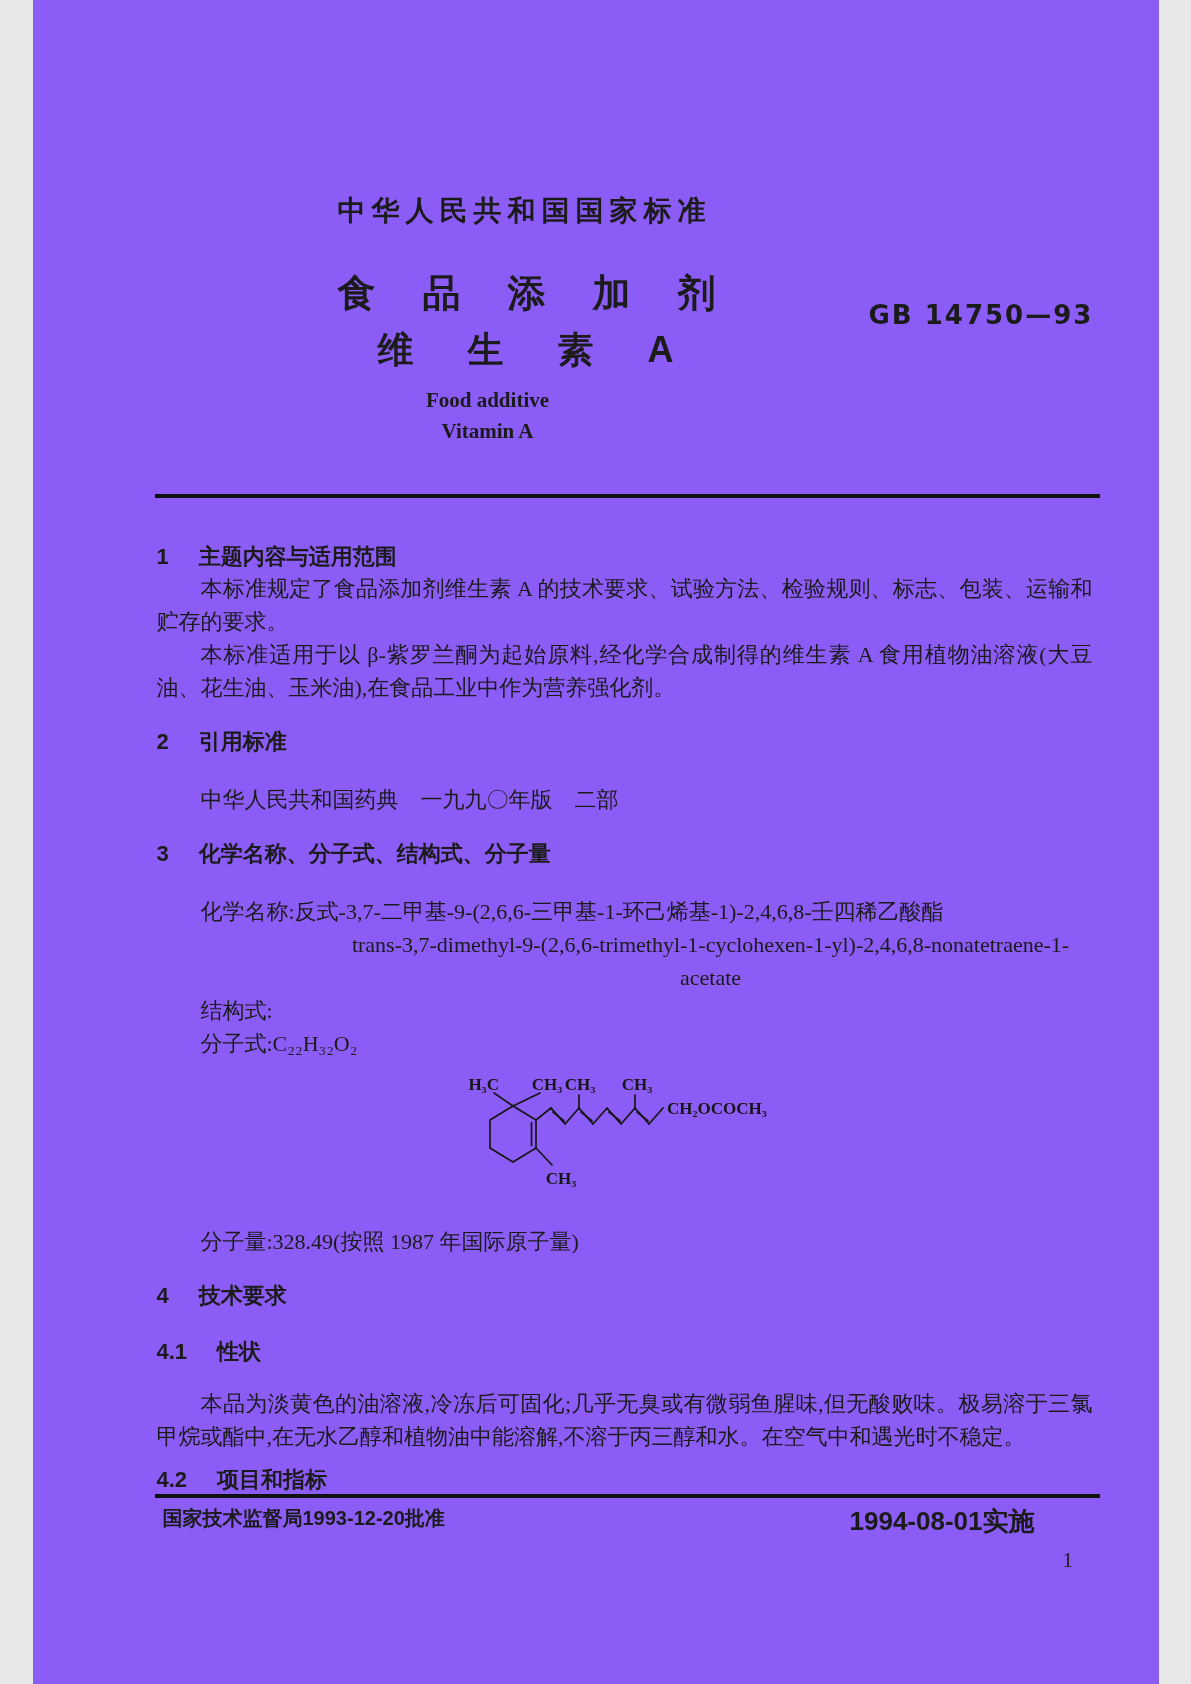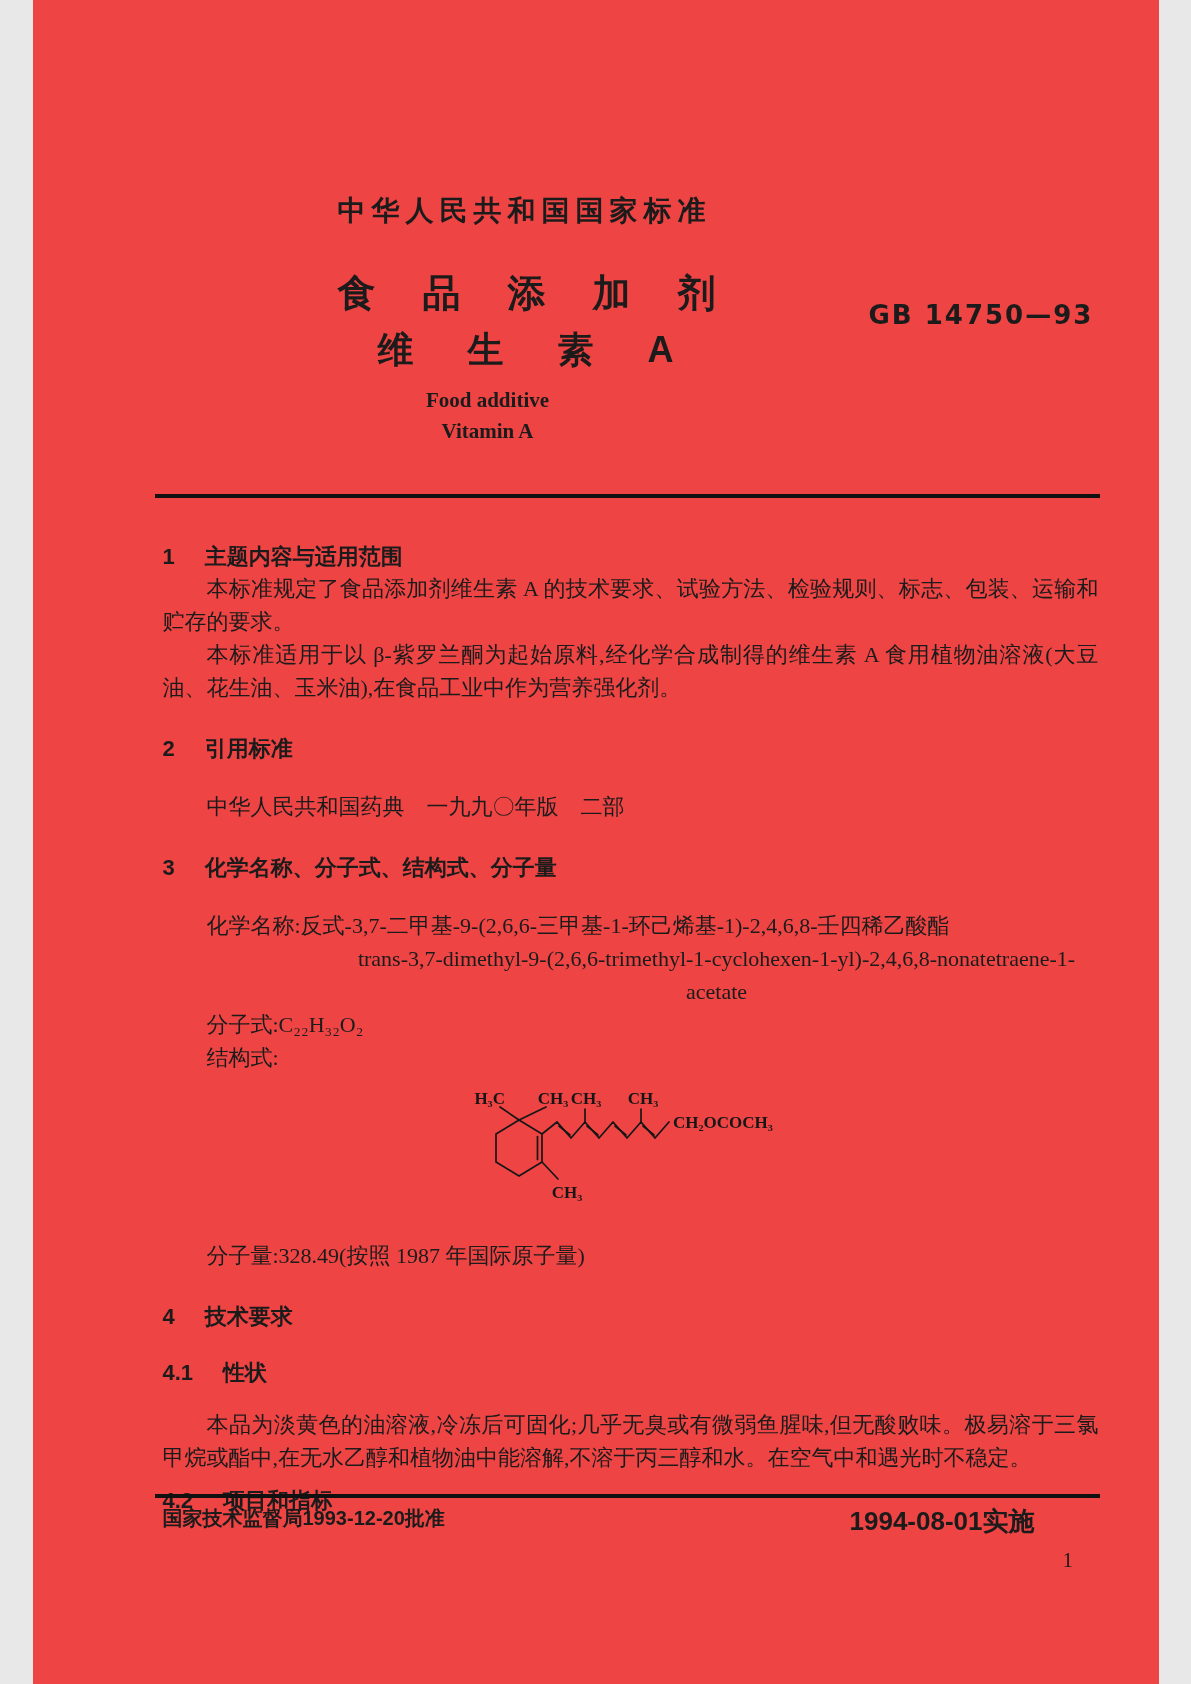--- a/index.html
+++ b/index.html
@@ -1,18 +1,18 @@
 <!DOCTYPE html>
 <html><head>
 <meta charset="utf-8">
 <style>
   html,body{margin:0;padding:0;background:#e8e8e8;}
   .page{
     position:relative;width:1097px;height:1684px;margin:0 auto;
-    background:#ef4444;color:#1b1b1b;
+    background:#8b5cf6;color:#1b1b1b;
     font-family:"Liberation Serif","DejaVu Serif",serif;
     overflow:hidden;
     padding-left:29px;
   }
   
   .std-label{
     position:absolute;left:305px;top:192px;
     font-family:"Liberation Sans","DejaVu Sans",sans-serif;
     font-weight:bold;font-size:28px;letter-spacing:6px;white-space:nowrap;
   }
@@ -37,32 +37,32 @@
     position:absolute;left:305px;width:300px;text-align:center;
     font-weight:bold;font-size:21px;white-space:nowrap;
   }
   .title-en.l1{top:388px;}
   .title-en.l2{top:419px;}
   .rule{position:absolute;left:122px;width:945px;height:4px;background:#111;}
   .rule-top{top:494px;}
   .rule-bottom{top:1494px;}
   
   .flow{
-    position:absolute;left:130px;top:534px;width:936px;
+    position:absolute;left:124px;top:534px;width:936px;
     font-size:22px;line-height:33px;text-align:justify;
   }
   .sec-h{
     font-family:"Liberation Sans","DejaVu Sans",sans-serif;
     font-weight:bold;font-size:22px;line-height:30px;text-align:left;
   }
   .sec-h .num{display:inline-block;margin-right:30px;}
   .sec-h .num.wide{}
   .para{text-indent:2em;margin:0;}
   .mt8{margin-top:8px;}  .mt22{} .mt26{margin-top:26px;}
-  .mt30{margin-top:30px;} .mt12{margin-top:12px;} .mt4{margin-top:20px;}
+  .mt30{margin-top:23px;} .mt12{margin-top:12px;} .mt4{margin-top:20px;}
   .en-name{padding-left:128px;text-align:center;}
   .struct-wrap{margin:4px 0 0 306px;}
   svg text{
     font-family:"Liberation Serif","DejaVu Serif",serif;
     font-size:17px;font-weight:600;fill:#161616;
   }
   
   .foot-approved{
     position:absolute;left:130px;top:1505px;
     font-family:"Liberation Sans","DejaVu Sans",sans-serif;
@@ -107,22 +107,22 @@
       <span class="num">2</span><span>引用标准</span>
     </div>
     <p class="para mt26">中华人民共和国药典　一九九〇年版　二部</p>
 
     <div class="sec-h mt30">
       <span class="num">3</span><span>化学名称、分子式、结构式、分子量</span>
     </div>
     <p class="para mt26">化学名称:反式-3,7-二甲基-9-(2,6,6-三甲基-1-环己烯基-1)-2,4,6,8-壬四稀乙酸酯</p>
     <p class="para en-name">trans-3,7-dimethyl-9-(2,6,6-trimethyl-1-cyclohexen-1-yl)-2,4,6,8-nonatetraene-1-</p>
     <p class="para en-name">acetate</p>
+    <p class="para">结构式:</p>
     <p class="para">分子式:C₂₂H₃₂O₂</p>
-    <p class="para">结构式:</p>
 
     <div class="struct-wrap">
       <svg width="340" height="132" viewBox="0 0 340 132">
         <g stroke="#161616" stroke-width="1.7" fill="none" stroke-linecap="round">
 
           <polygon points="50,42 73,56 73,84 50,98 27,84 27,56"></polygon>
 
           <line x1="68.5" y1="58.5" x2="68.5" y2="81.5"></line>
 
           <line x1="50" y1="42" x2="31" y2="29"></line>

